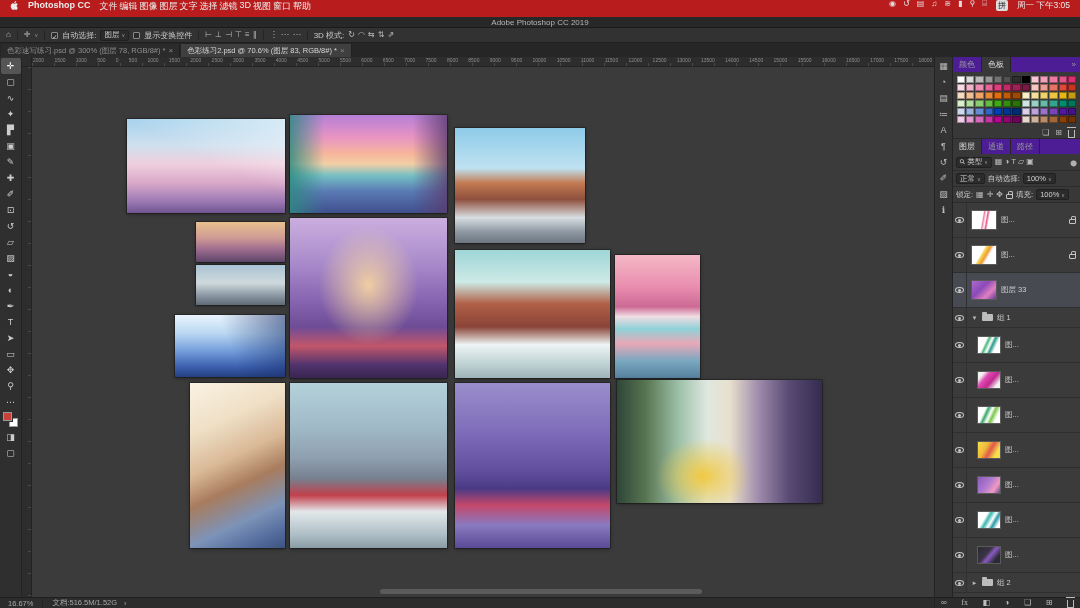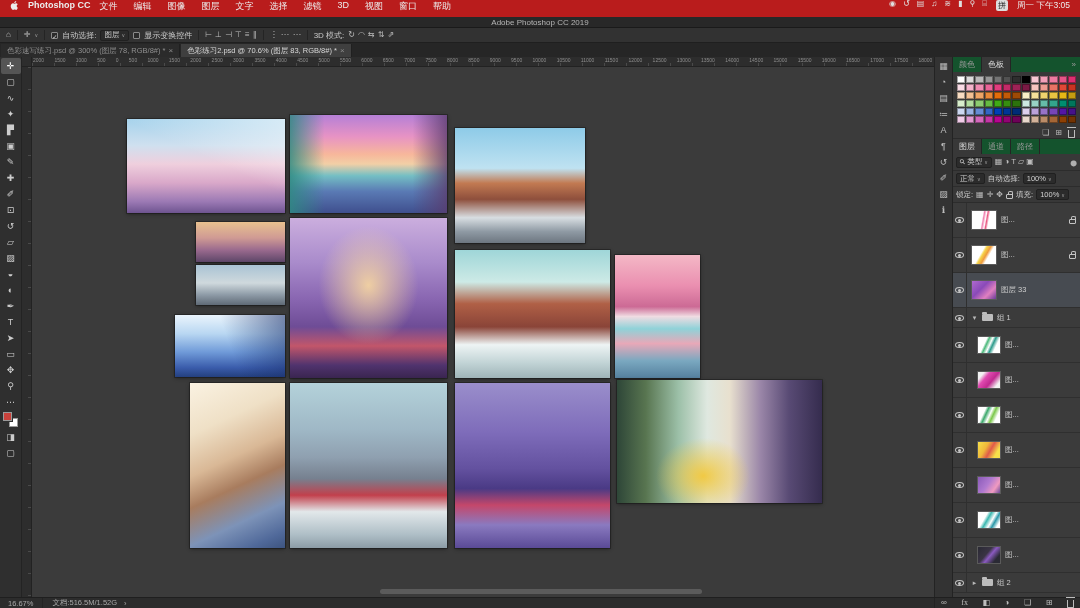--- a/index.html
+++ b/index.html
@@ -1,20 +1,20 @@
 <!DOCTYPE html>
 <html><head>
 <meta charset="utf-8">
 <style>
   *{box-sizing:border-box;margin:0;padding:0}
   html,body{width:1080px;height:608px;overflow:hidden}
   body{background:#3a3a3a;font-family:"Liberation Sans","DejaVu Sans",sans-serif;font-size:9px;color:#cfcfcf;cursor:default;user-select:none}
 
   .menubar{height:17px;background:#b91c1c;display:flex;align-items:flex-start;gap:9px;padding:0 10px;font-size:9px;color:#ececec}
-  .menu-list{display:flex;gap:16px}
+  .menu-list{display:flex;gap:2px}
   .app-name{font-weight:700}
   .spacer{flex:1}
   .status-icons{display:flex;gap:7px;align-items:center}
   .sicon{font-size:8px;color:#e0e0e0;line-height:1}
   .ime{background:#ddd;color:#1b1b1b;border-radius:2px;padding:0 2px;height:11px;line-height:11px;font-size:8px}
   .clock{font-size:8.5px}
   .apple-svg{width:9px;height:11px;fill:#ececec;display:block}
 
   .titlebar{height:11px;background:#282828;border-bottom:1px solid #1a1a1a;text-align:center;font-size:8px;line-height:11px;color:#b5b5b5}
 
@@ -50,21 +50,21 @@
   .canvas-row{flex:1;display:flex;min-height:0}
   .ruler-v{width:10px;flex:0 0 10px;background-color:#2d2d2d;border-right:1px solid #222;background-image:repeating-linear-gradient(180deg,#4a4a4a 0,#4a4a4a 1px,transparent 1px,transparent 22px);background-size:3px 100%;background-position:100% 0;background-repeat:no-repeat}
   .canvas{flex:1;position:relative;background:#3b3b3b;overflow:hidden}
   .artwork{position:absolute;box-shadow:0 1px 4px rgba(0,0,0,.45),0 0 0 1px rgba(0,0,0,.25)}
   .hscroll{position:absolute;left:348px;bottom:3px;width:322px;height:5px;border-radius:3px;background:#616161;opacity:.85}
 
   .icon-strip{width:18px;background:#333;border-left:1px solid #232323;display:flex;flex-direction:column;align-items:center;gap:7px;padding-top:5px}
   .strip-icon{font-size:9px;color:#bcbcbc;line-height:1}
 
   .panels{width:128px;background:#383838;border-left:1px solid #232323;display:flex;flex-direction:column}
-  .panel-tabrow{height:15px;background:#14532d;display:flex;align-items:flex-end;font-size:8px;flex:0 0 15px}
+  .panel-tabrow{height:15px;background:#4c1d95;display:flex;align-items:flex-end;font-size:8px;flex:0 0 15px}
   .panel-tab{padding:0 6px;line-height:15px;color:#9a9a9a;border-right:1px solid #242424;white-space:nowrap}
   .panel-tab.active{background:#383838;color:#dcdcdc}
   .tabrow-spacer{flex:1}
   .collapse{line-height:15px;padding:0 4px;color:#9a9a9a;font-size:8px}
 
   .swatch-grid{display:grid;grid-template-columns:repeat(13,1fr);gap:1px;padding:4px;background:#383838}
   .swatch{height:7px;border:1px solid rgba(0,0,0,.35)}
   .swatches-footer{display:flex;justify-content:flex-end;align-items:center;gap:6px;height:12px;padding:0 5px;border-bottom:1px solid #2a2a2a}
 
   .layers-filter{display:flex;align-items:center;gap:3px;height:17px;padding:0 3px;border-bottom:1px solid #2c2c2c}

